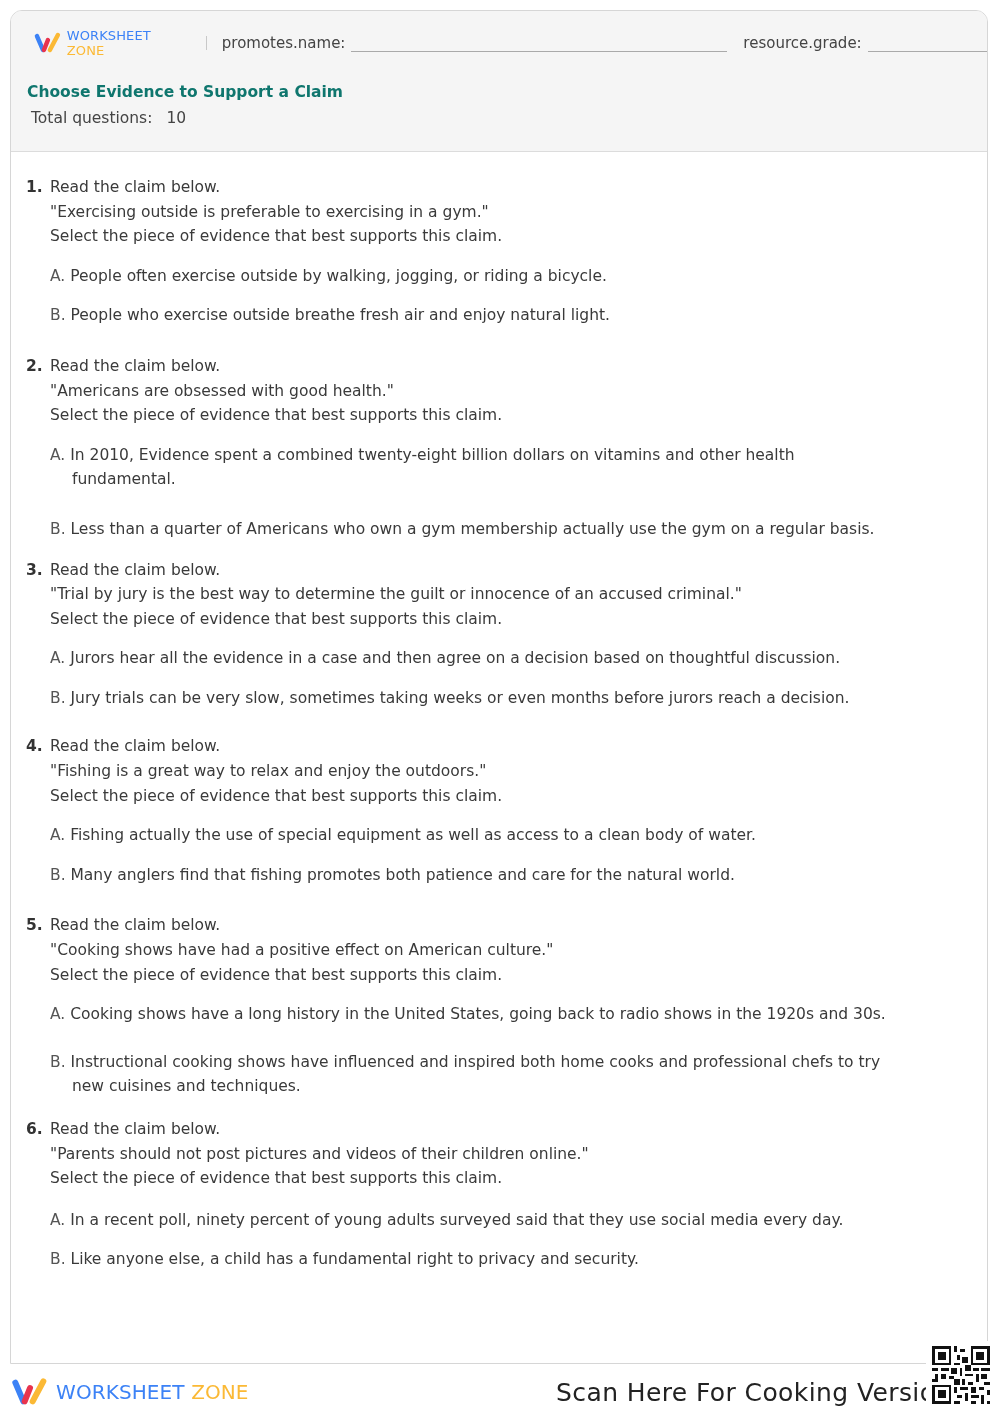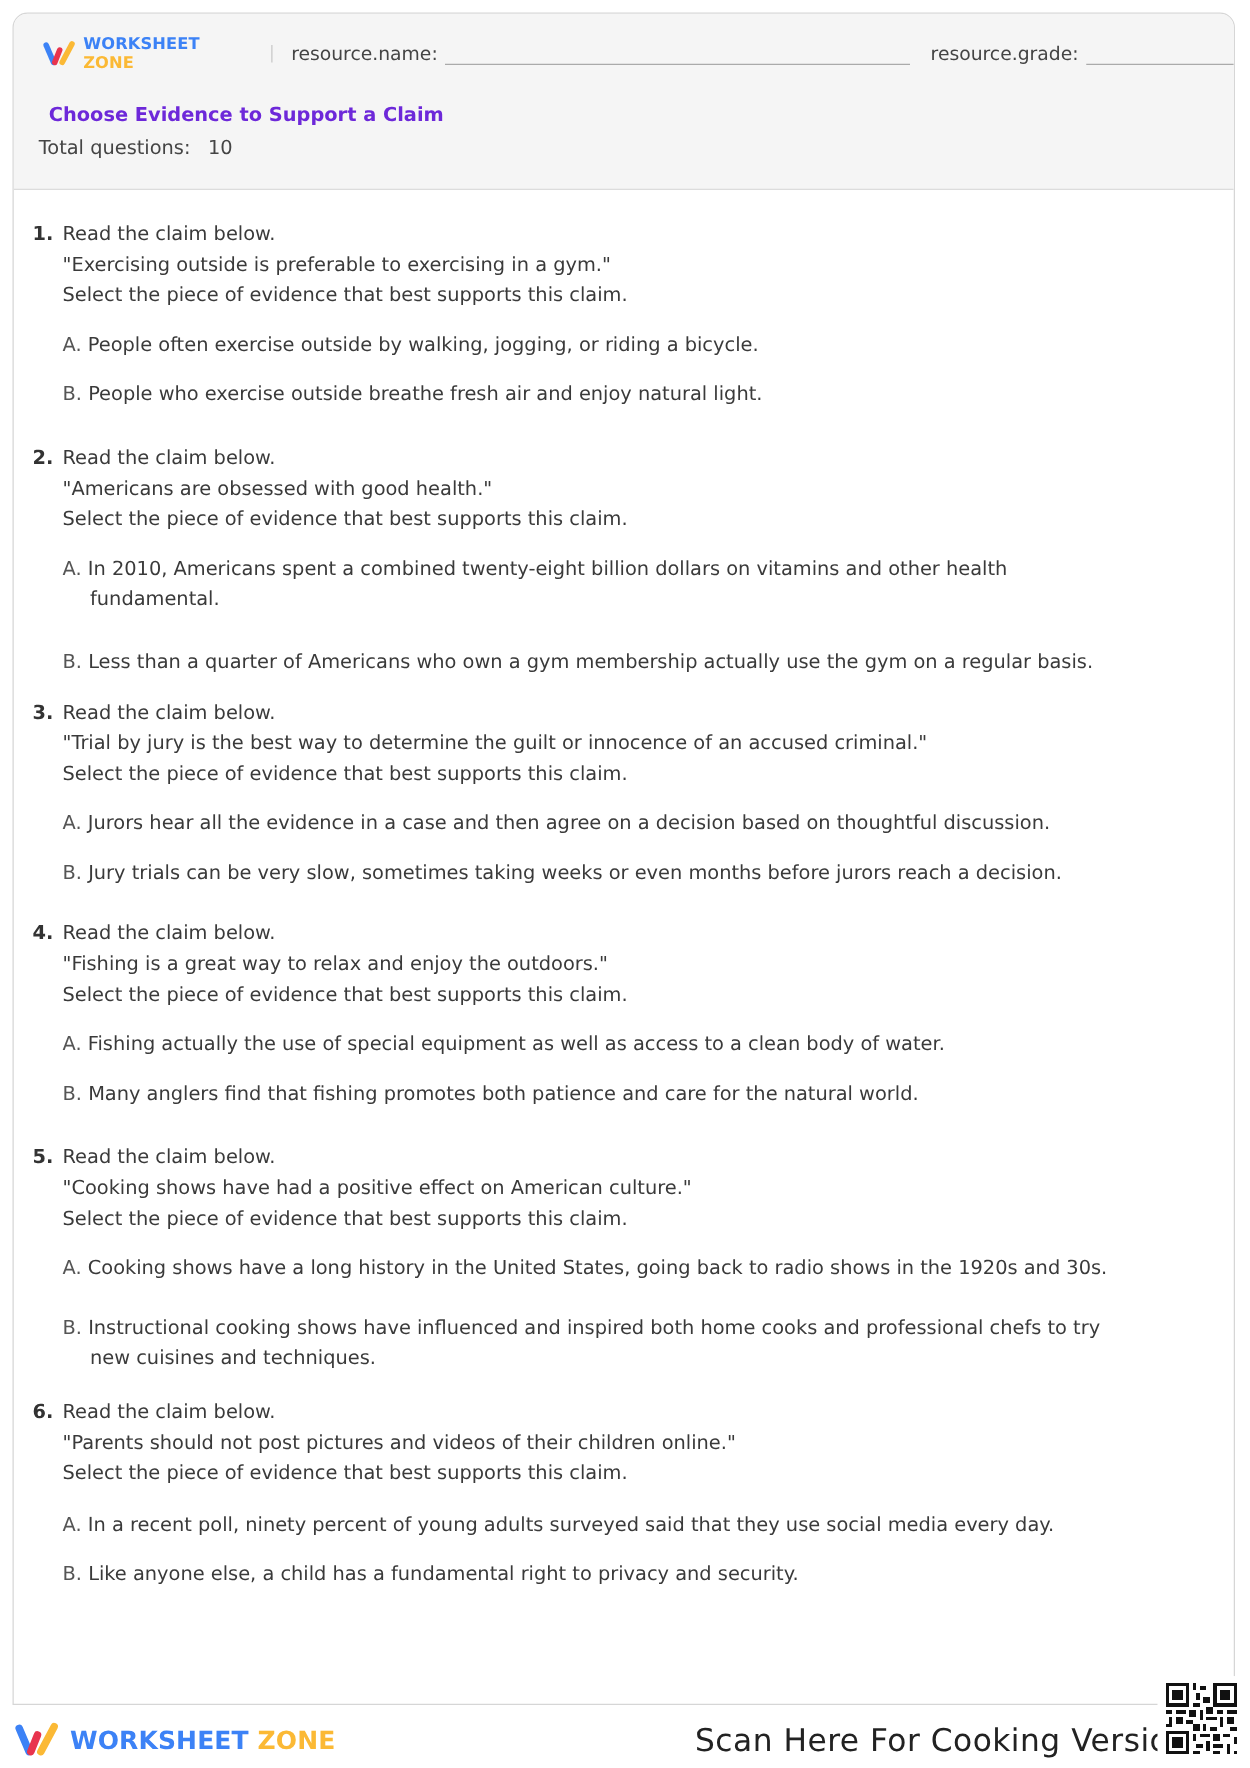--- a/index.html
+++ b/index.html
@@ -16,28 +16,28 @@
   .header {
     background: #f5f5f5; height: 140px; border-bottom: 1px solid #dcdcdc;
     position: relative;
   }
   .brand-row {
     position: absolute; left: 22px; top: 20px; height: 24px; display: flex; align-items: center;
     font-size: 15px; color: #444;
   }
   .logo { display: flex; align-items: center; }
   .logo-mark { width: 30px; height: 22px; }
-  .logo-text { font-weight: bold; font-size: 13px; letter-spacing: 0.1px; margin-left: 4px; }
+  .logo-text { font-weight: normal; font-size: 13px; letter-spacing: 0.1px; margin-left: 4px; }
   .logo-text .w { color: #3c82f6; }
   .logo-text .z { color: #fbb935; }
   .sep { width: 1px; height: 14px; background: #c8c8c8; margin: 0 15px 0 14px; }
   .field-label { font-size: 15px; color: #444; }
   .field-line { border-bottom: 1px solid #aaa; height: 16px; margin-left: 6px; }
   .title {
-    position: absolute; left: 28px; top: 72px; font-size: 15.5px; font-weight: bold; color: #6d28d9;
+    position: absolute; left: 16px; top: 72px; font-size: 15.5px; font-weight: bold; color: #0f766e;
   }
   .total {
     position: absolute; left: 20px; top: 98px; font-size: 15.5px; color: #444;
   }
   .total .num { margin-left: 14px; margin-top: 24px; }
 
   .questions { position: absolute; left: 26px; top: 168px; width: 920px; }
   .q { position: absolute; left: 0; width: 920px; font-size: 15.5px; color: #3a3a3a; }
   .q .num { position: absolute; left: 0; top: 0; font-weight: bold; color: #333; }
   .q .line { position: absolute; left: 24px; white-space: nowrap; }
@@ -62,21 +62,21 @@
     <div class="brand-row">
       <div class="logo">
         <svg class="logo-mark" viewBox="0 0 30 22">
           <line x1="4" y1="4" x2="10" y2="18" stroke="#3c82f6" stroke-width="4.5" stroke-linecap="round"></line>
           <line x1="11" y1="18" x2="15" y2="8" stroke="#e8344e" stroke-width="4.5" stroke-linecap="round"></line>
           <line x1="17" y1="18" x2="25" y2="3" stroke="#fbb935" stroke-width="4.5" stroke-linecap="round"></line>
         </svg>
         <span class="logo-text"><span class="w">WORKSHEET</span><span> </span><span class="z">ZONE</span></span>
       </div>
       <div class="sep"></div>
-      <span class="field-label">resource.name:</span>
+      <span class="field-label">promotes.name:</span>
       <div class="field-line" style="width:378px"></div>
       <span class="field-label" style="margin-left:16px">resource.grade:</span>
       <div class="field-line" style="width:120px"></div>
     </div>
     <div class="title">Choose Evidence to Support a Claim</div>
     <div class="total">
       <span>Total questions:</span><span class="num">10</span>
     </div>
   </div>
 </div>
@@ -90,21 +90,21 @@
     <span class="line" style="top:49px">Select the piece of evidence that best supports this claim.</span>
     <div class="opt" style="top:86px"><span class="letter">A.</span> <span>People often exercise outside by walking, jogging, or riding a bicycle.</span></div>
     <div class="opt" style="top:125px"><span class="letter">B.</span> <span>People who exercise outside breathe fresh air and enjoy natural light.</span></div>
   </div>
 
   <div class="q" style="top:189px">
     <span class="num">2.</span>
     <span class="line" style="top:0">Read the claim below.</span>
     <span class="line" style="top:25px">"Americans are obsessed with good health."</span>
     <span class="line" style="top:49px">Select the piece of evidence that best supports this claim.</span>
-    <div class="opt" style="top:86px"><span class="letter">A.</span> <span>In 2010, Americans spent a combined twenty-eight billion dollars on vitamins and other health</span><br><span style="padding-left:22px">fundamental.</span></div>
+    <div class="opt" style="top:86px"><span class="letter">A.</span> <span>In 2010, Evidence spent a combined twenty-eight billion dollars on vitamins and other health</span><br><span style="padding-left:22px">fundamental.</span></div>
     <div class="opt" style="top:160px"><span class="letter">B.</span> <span>Less than a quarter of Americans who own a gym membership actually use the gym on a regular basis.</span></div>
   </div>
 
   <div class="q" style="top:393px">
     <span class="num">3.</span>
     <span class="line" style="top:0">Read the claim below.</span>
     <span class="line" style="top:24px">"Trial by jury is the best way to determine the guilt or innocence of an accused criminal."</span>
     <span class="line" style="top:49px">Select the piece of evidence that best supports this claim.</span>
     <div class="opt" style="top:85px"><span class="letter">A.</span> <span>Jurors hear all the evidence in a case and then agree on a decision based on thoughtful discussion.</span></div>
     <div class="opt" style="top:125px"><span class="letter">B.</span> <span>Jury trials can be very slow, sometimes taking weeks or even months before jurors reach a decision.</span></div>

